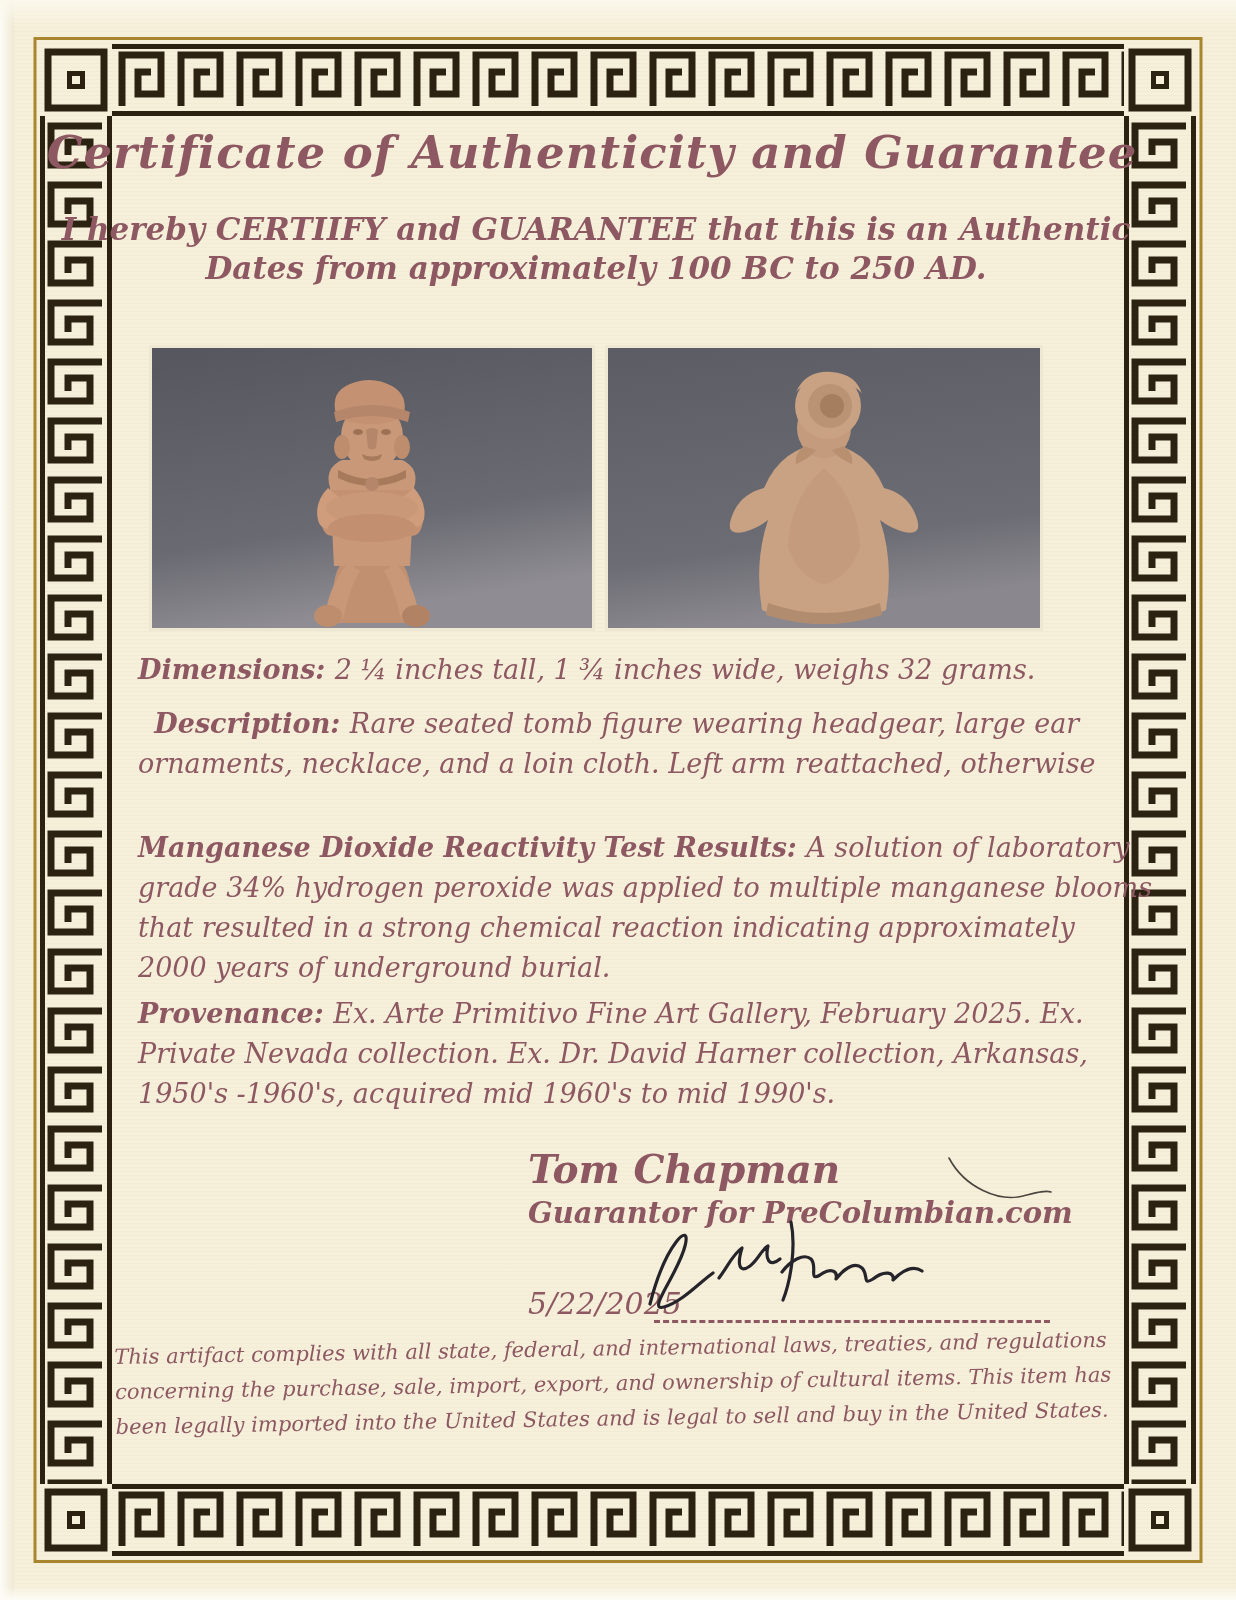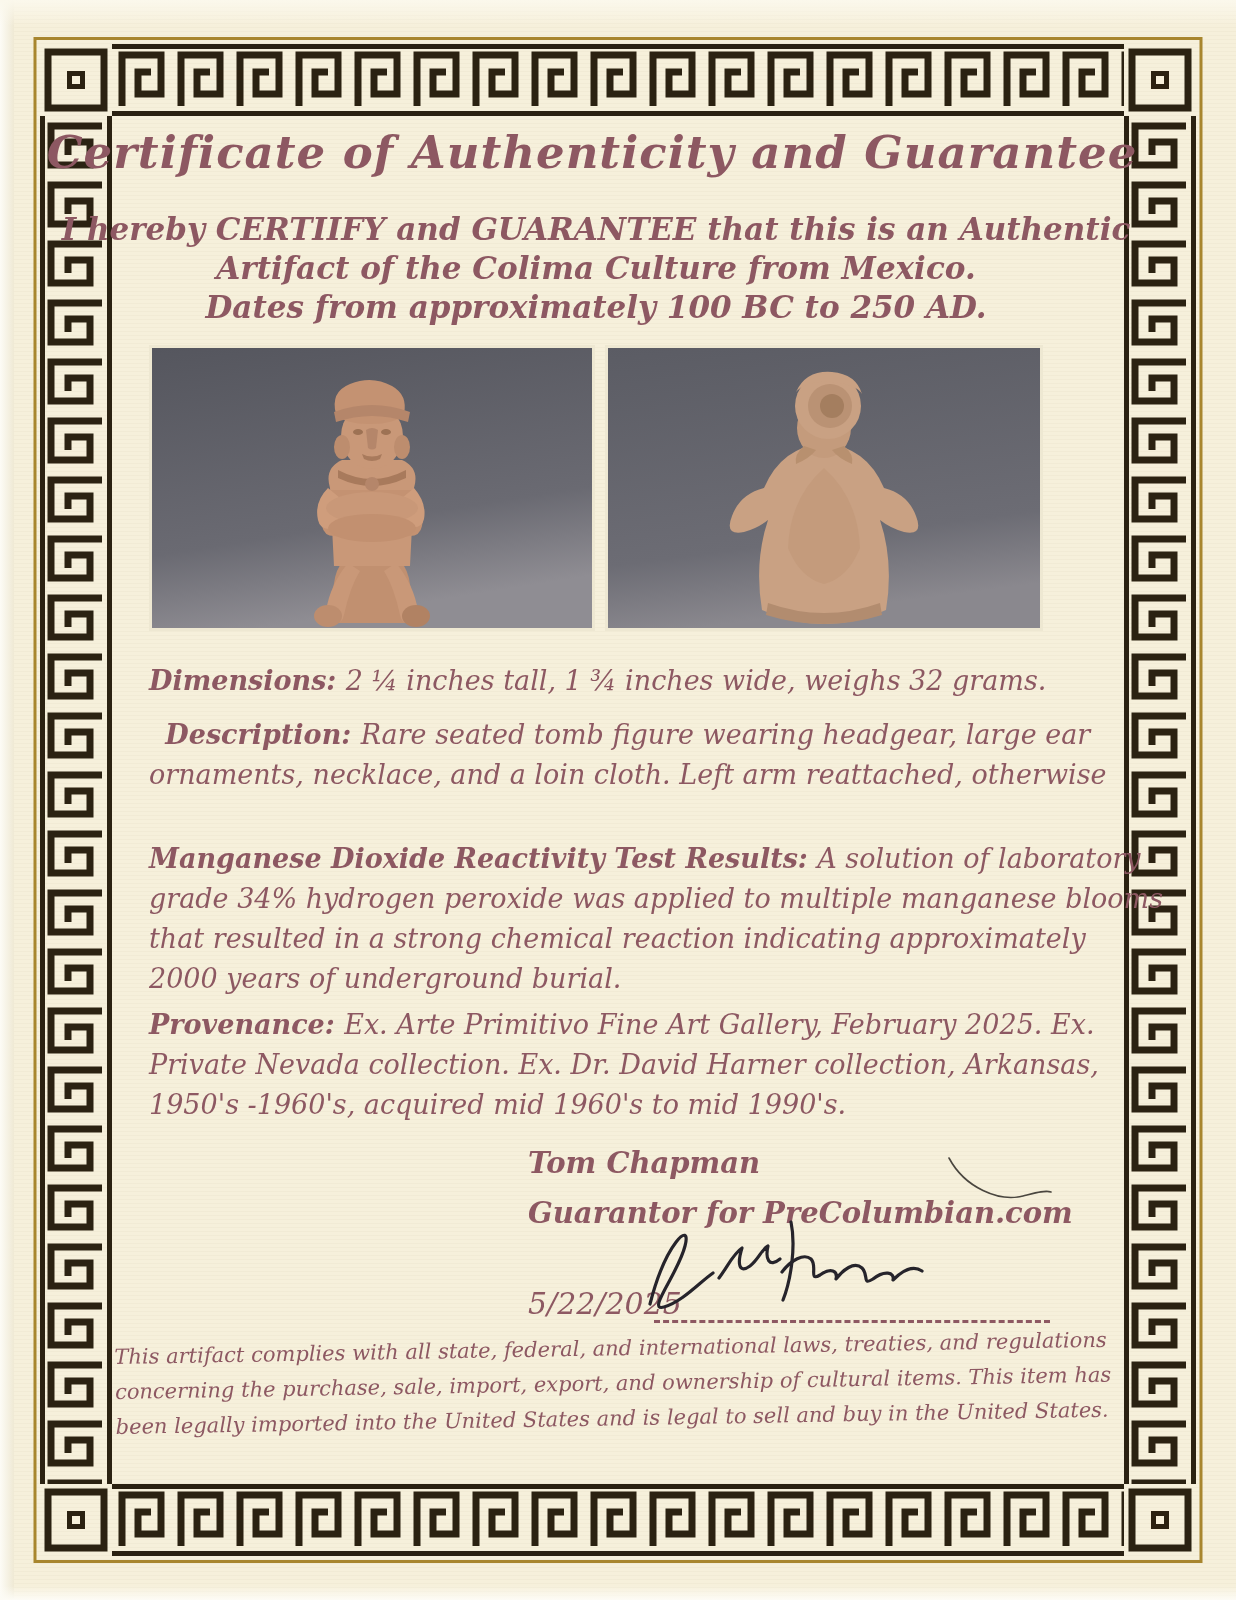--- a/index.html
+++ b/index.html
@@ -20,24 +20,24 @@
     background:linear-gradient(0deg,#fdfcf6,rgba(246,240,219,0));}
   .title{
     position:absolute;left:0;top:126px;width:1184px;text-align:center;
     font-size:45px;font-weight:bold;letter-spacing:1px;
   }
   .statement{position:absolute;left:0;top:210px;width:1184px;text-align:center;
     font-size:31px;font-weight:bold;}
   .statement .sline{display:block;line-height:39px;margin-left:8px;}
   .photo{position:absolute;box-shadow:0 0 0 3px #eee8d2;}
   .photo svg{display:block;}
-  .para{position:absolute;left:133px;margin:16px;font-size:27px;}
+  .para{position:absolute;left:133px;margin:5px;font-size:27px;}
   .para .line{display:block;line-height:40px;white-space:nowrap;}
   .para .lbl{font-weight:bold;margin-right:0.35em;}
-  .sig-name{position:absolute;left:528px;top:1146px;font-size:29px;font-weight:bold;}
+  .sig-name{position:absolute;left:528px;top:1146px;font-size:39px;font-weight:bold;}
   .sig-role{position:absolute;left:528px;top:1196px;font-size:29px;font-weight:bold;}
   .sig-date{position:absolute;left:528px;top:1286px;font-size:30px;}
   .sig-line{position:absolute;left:654px;top:1296px;width:396px;height:24px;
     border-bottom:3px dashed #8d5862;}
   .signature{position:absolute;left:628px;top:1208px;}
   .stray{position:absolute;left:1230px;top:1148px;left:945px;}
   .legal{position:absolute;left:115px;top:1332px;width:920px;text-align:center;
     font-size:21px;transform:rotate(-1deg);}
   .legal .lline{display:block;line-height:35px;white-space:nowrap;}
 </style>
@@ -96,21 +96,20 @@
       <rect x="1132" y="1492" width="56" height="56" fill="none" stroke="#2b2212" stroke-width="7"></rect>
       <rect x="1151" y="1511" width="18" height="18" fill="#2b2212"></rect>
       <rect x="1156" y="1516" width="8" height="8" fill="#f6f0db"></rect>
     </g>
   </svg>
 
   <div class="title">Certificate of Authenticity and Guarantee</div>
 
   <div class="statement">
     <span class="sline">I hereby CERTIIFY and GUARANTEE that this is an Authentic</span>
-    <span class="sline">Artifact of the Colima Culture from Mexico.</span>
     <span class="sline">Dates from approximately 100 BC to 250 AD.</span>
   </div>
 
   <div class="photo" style="left:152px;top:348px;">
     <svg width="440" height="280" viewBox="0 0 440 280">
       <defs>
         <linearGradient id="pbg1" x1="0" y1="0" x2="0.25" y2="1">
           <stop offset="0" stop-color="#55565e"></stop>
             <stop offset="0.7" stop-color="#6a6a72"></stop>
             <stop offset="1" stop-color="#8f8d93"></stop>

